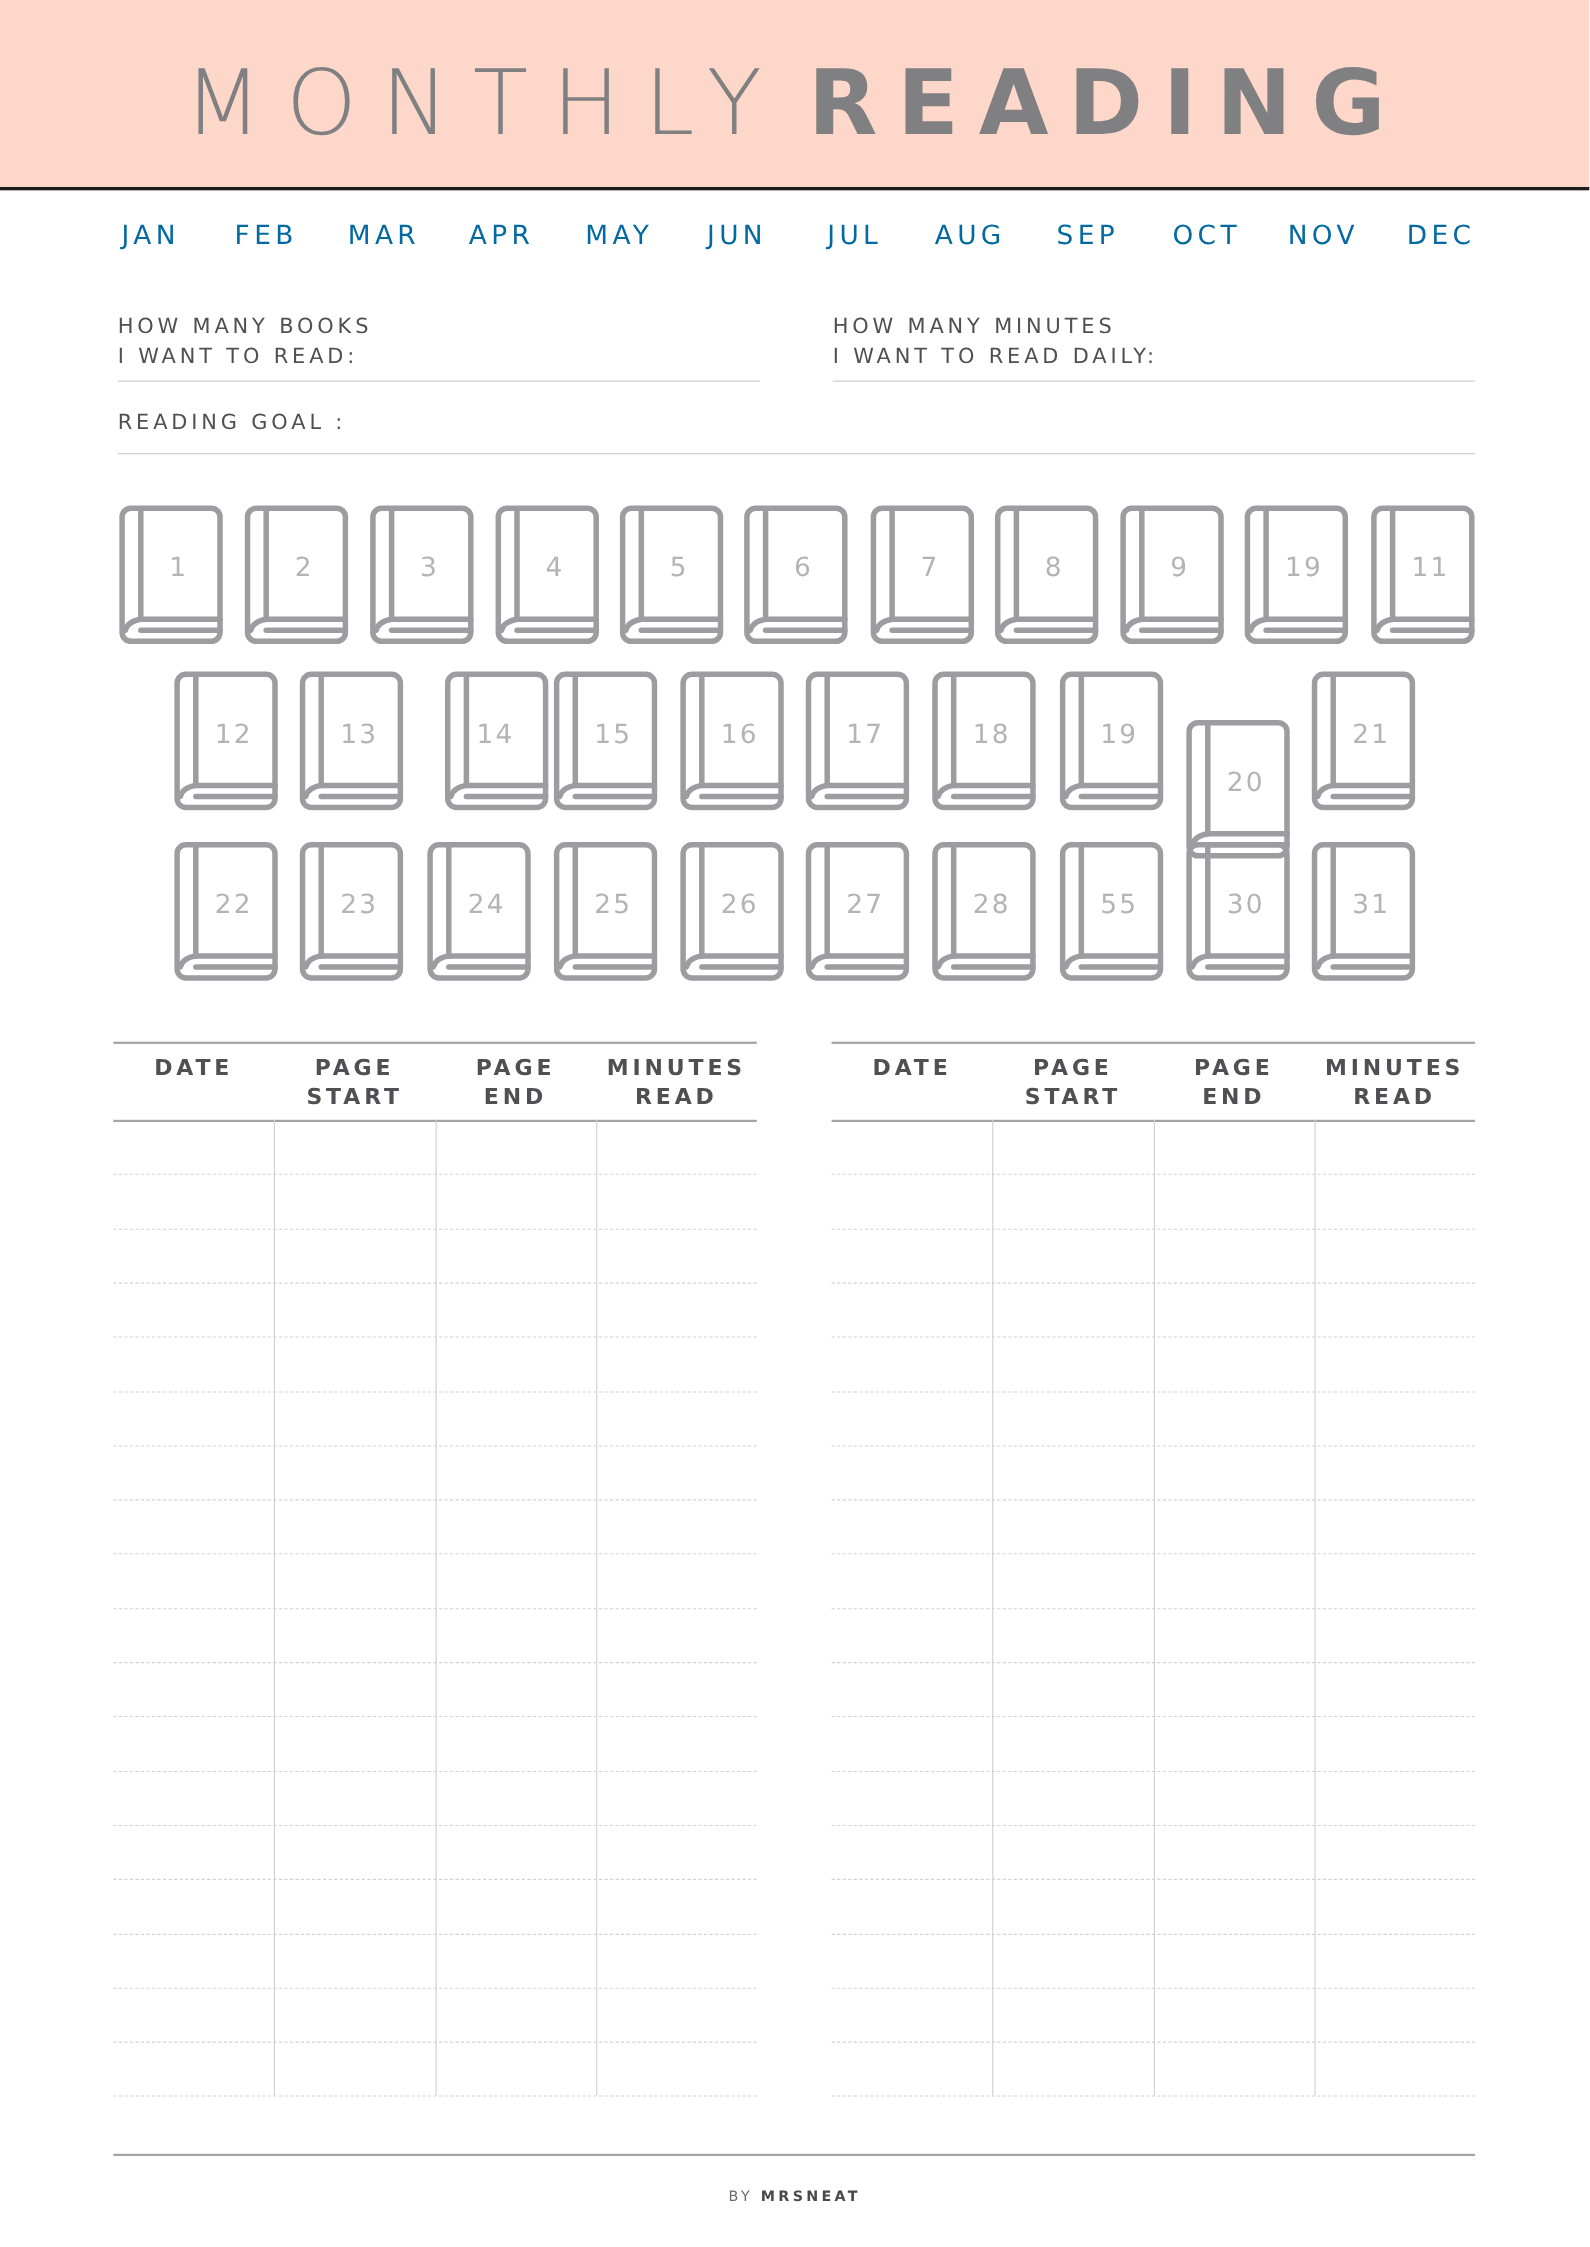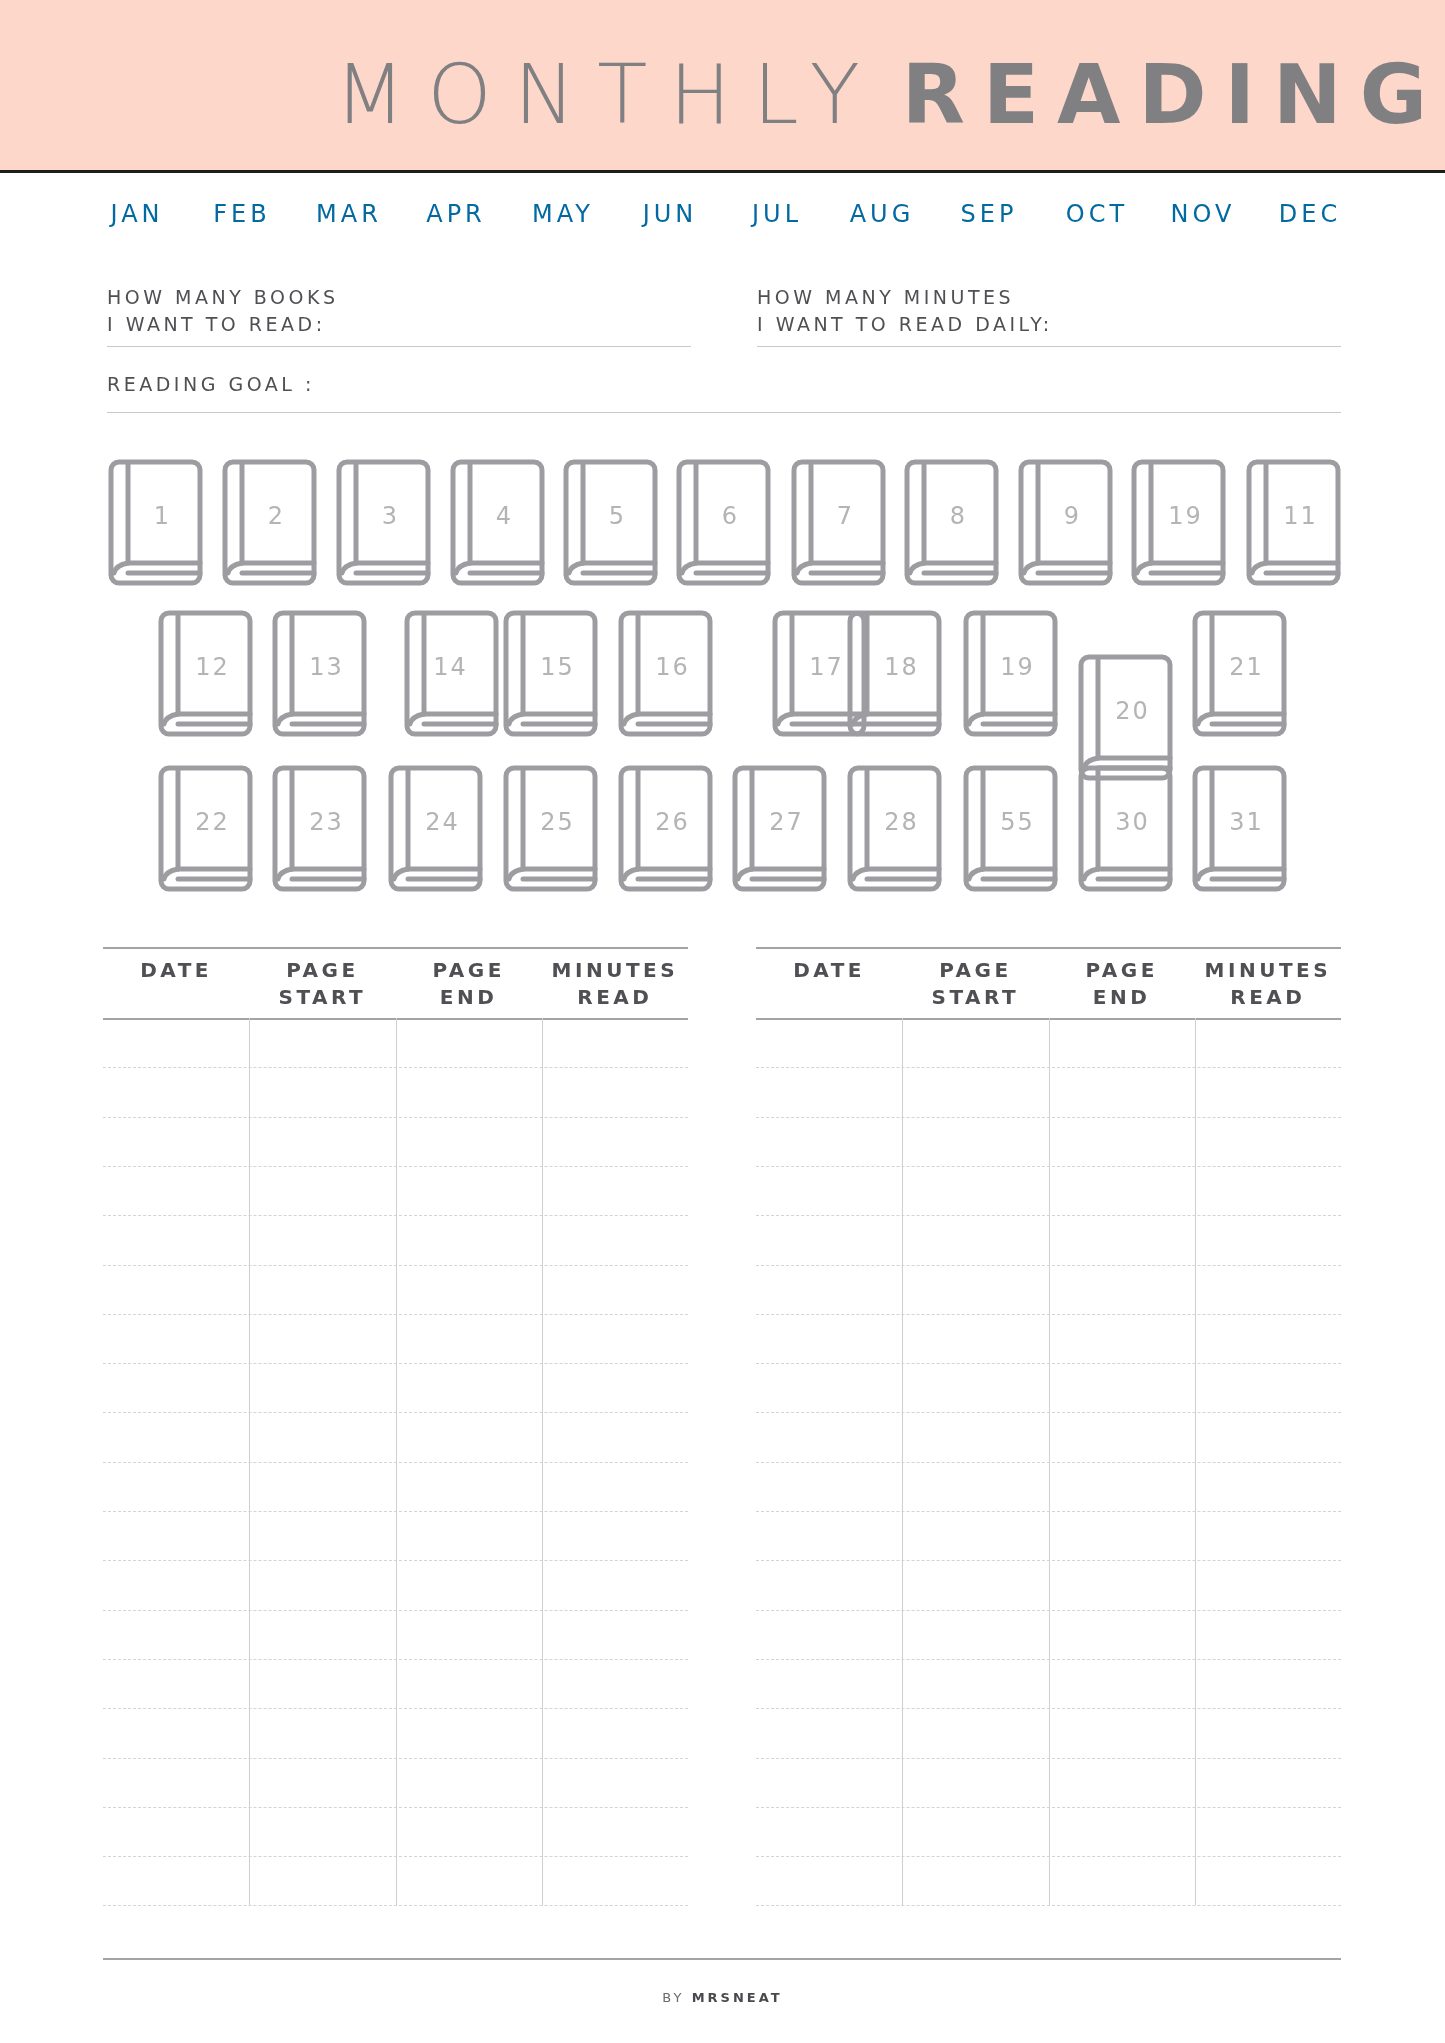--- a/index.html
+++ b/index.html
@@ -9,21 +9,21 @@
     font-family:"DejaVu Sans", "Liberation Sans", sans-serif;
     color:#5f5f63;
   }
   .abs { position:absolute; }
   .header {
     left:0; top:0; width:1445px; height:170px;
     background:#fdd7ca;
     border-bottom:3px solid #1d1d1f;
   }
   .title {
-    left:0; top:50px; width:1445px; text-align:right;
+    left:0; top:50px; width:1445px; text-align:center;
     font-size:82px; line-height:90px; color:#808083; white-space:nowrap;
   }
   .title .light { font-weight:200; letter-spacing:22px; font-family:"DejaVu Sans", sans-serif; -webkit-text-stroke:0; }
   .title .bold { font-weight:bold; letter-spacing:18px; margin-left:20px; }
   .month {
     top:200px; font-size:24px; letter-spacing:4px; color:#0369a1;
     transform:translateX(-50%); white-space:nowrap;
   }
   .label {
     font-size:19px; letter-spacing:3.5px; color:#505054; line-height:27px; white-space:nowrap;
@@ -196,21 +196,21 @@
           <path d="M6 114 Q8 106 20 104"></path>
           <line x1="20" y1="114" x2="92" y2="114"></line>
         </svg></span><div class="book-num">15</div></div>
     <div class="abs book" style="left: 618px; top: 610px;"><span><svg viewBox="0 0 95 127" xmlns="http://www.w3.org/2000/svg" fill="none" stroke="#9d9da1" stroke-width="5" stroke-linejoin="round" stroke-linecap="round">
           <rect x="3" y="3" width="89" height="121" rx="8" ry="8"></rect>
           <line x1="20" y1="5" x2="20" y2="104"></line>
           <path d="M20 104 H92"></path>
           <path d="M6 114 Q8 106 20 104"></path>
           <line x1="20" y1="114" x2="92" y2="114"></line>
         </svg></span><div class="book-num">16</div></div>
-    <div class="abs book" style="left: 772px; top: 610px;"><span><svg viewBox="0 0 95 127" xmlns="http://www.w3.org/2000/svg" fill="none" stroke="#9d9da1" stroke-width="5" stroke-linejoin="round" stroke-linecap="round">
+    <div class="abs book" style="left: 732px; top: 610px;"><span><svg viewBox="0 0 95 127" xmlns="http://www.w3.org/2000/svg" fill="none" stroke="#9d9da1" stroke-width="5" stroke-linejoin="round" stroke-linecap="round">
           <rect x="3" y="3" width="89" height="121" rx="8" ry="8"></rect>
           <line x1="20" y1="5" x2="20" y2="104"></line>
           <path d="M20 104 H92"></path>
           <path d="M6 114 Q8 106 20 104"></path>
           <line x1="20" y1="114" x2="92" y2="114"></line>
         </svg></span><div class="book-num">17</div></div>
     <div class="abs book" style="left: 847px; top: 610px;"><span><svg viewBox="0 0 95 127" xmlns="http://www.w3.org/2000/svg" fill="none" stroke="#9d9da1" stroke-width="5" stroke-linejoin="round" stroke-linecap="round">
           <rect x="3" y="3" width="89" height="121" rx="8" ry="8"></rect>
           <line x1="20" y1="5" x2="20" y2="104"></line>
           <path d="M20 104 H92"></path>

